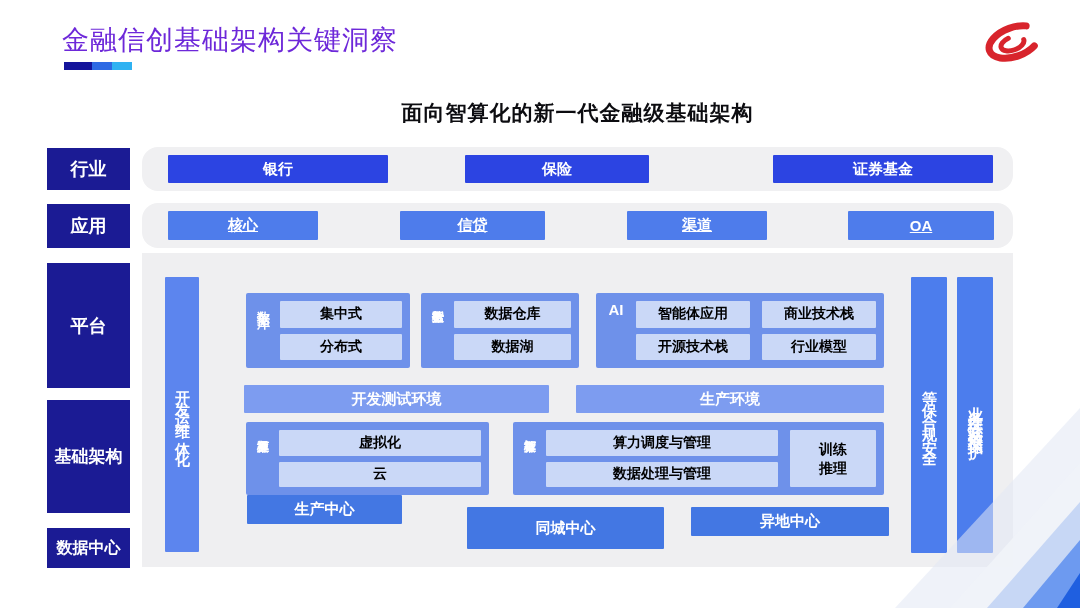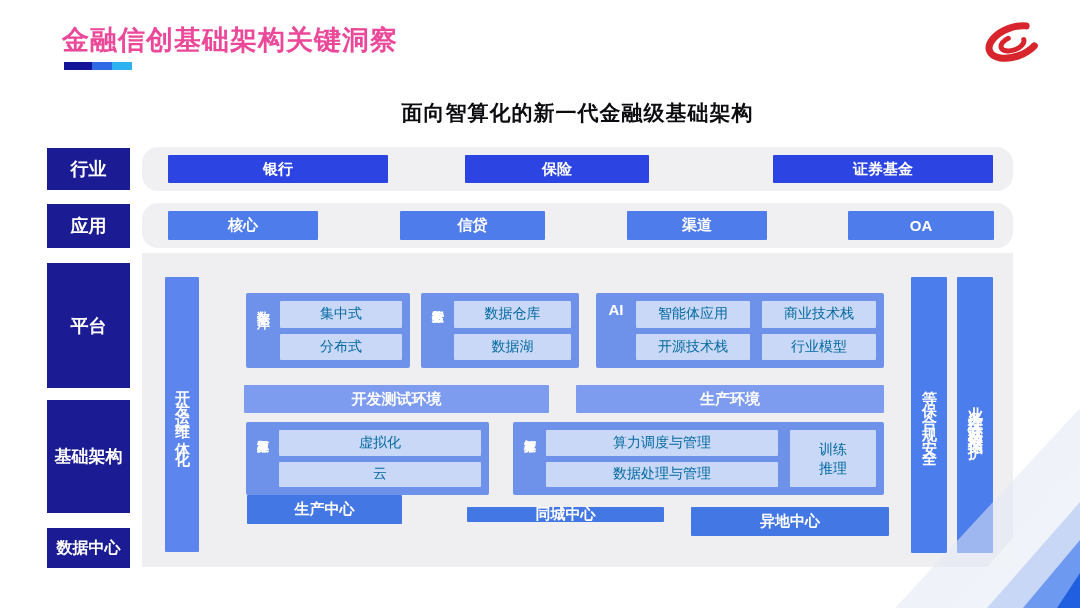--- a/index.html
+++ b/index.html
@@ -1,53 +1,53 @@
 <!DOCTYPE html>
 <html><head>
 <meta charset="utf-8">
 <style>
   * { margin:0; padding:0; box-sizing:border-box; }
   html,body { background:#ffffff; }
   body { font-family:"Liberation Sans","DejaVu Sans",sans-serif; }
   #canvas { position:relative; width:1080px; height:608px; background:#ffffff; overflow:hidden; }
 
   
-  .page-title { position:absolute; left:62px; top:22px; font-size:27px; font-weight:700; color:#ec4899; letter-spacing:1px; }
+  .page-title { position:absolute; left:62px; top:22px; font-size:27px; font-weight:400; color:#6d28d9; letter-spacing:1px; }
   .title-underline { position:absolute; left:64px; top:62px; height:8px; display:flex; }
   .title-underline span { display:block; height:8px; }
   .logo { position:absolute; right:34px; top:16px; display:flex; align-items:center; gap:8px; }
   .logo-text { display:flex; flex-direction:column; line-height:1.05; }
   .logo-brand { font-size:26px; font-weight:800; font-style:italic; color:#d8242c; letter-spacing:1px; }
   .logo-company { font-size:15px; font-weight:700; color:#3b3b40; letter-spacing:3px; }
 
   .subtitle { position:absolute; left:142px; width:871px; top:99px; text-align:center; font-size:21px; font-weight:700; color:#0c0c10; letter-spacing:1px; }
 
   
   .layer-label { position:absolute; left:47px; width:83px; background:#1b1b94; color:#ffffff; display:flex; align-items:center; justify-content:center; font-weight:700; }
 
   
   .gray-row { position:absolute; left:142px; width:871px; background:#f0f0f2;border-radius:16px; }
   .node { position:absolute; display:flex; align-items:center; justify-content:center; color:#ffffff; font-size:15px; font-weight:700; border-radius:1px; }
   .deep-blue { background:#2c44e2; }
-  .mid-blue  { background:#4e7ceb; }
+  .mid-blue  { background:#4e7ceb;text-decoration:underline; }
 
   
   .panel { position:absolute; left:142px; top:253px; width:871px; height:314px; background:#efeff1; z-index:2; }
   .panel > * { position:absolute; }
 
   .vbar { background:#5c85ee; color:#ffffff; display:flex; align-items:center; justify-content:center; border-radius:1px; z-index:3; }
   .vtext { writing-mode:vertical-rl; text-orientation:upright; font-weight:700; }
 
   .section { background:#6e91ea; border-radius:2px; display:flex; align-items:stretch; padding:8px; gap:8px; z-index:3; }
   .section-label { display:flex; align-items:flex-start; justify-content:center; color:#ffffff; }
   .section-label .vtext { font-size:13px; letter-spacing:2px; }
   .section-body { flex:1; display:flex; flex-direction:column; gap:6px; }
   .section-body.grid2 { display:grid; grid-template-columns:1fr 1fr; gap:6px 12px; }
   .section-body.rowlay { flex-direction:row; gap:12px; }
-  .chip { background:#cad8f7; color:#0369a1; display:flex; align-items:center; justify-content:center; font-size:14px; font-weight:400; border-radius:1px; flex:1; }
+  .chip { background:#cad8f7; color:#000000; display:flex; align-items:center; justify-content:center; font-size:14px; font-weight:700; border-radius:1px; flex:1; }
   .chip-col { flex:1; display:flex; flex-direction:column; gap:6px;text-align:center; }
   .side-chip { width:86px; flex:none; display:flex; flex-direction:column; align-items:center; justify-content:center; line-height:1.3; }
 
   .env-bar { background:#7d9cf0; z-index:3; }
   .center-btn { background:#4377e3; z-index:3; }
 
   
   .stripe { position:absolute; inset:0; pointer-events:none; z-index:6; }
   .s1 { background:rgba(226,232,244,0.55); clip-path:polygon(895px 608px,1080px 408px,1080px 608px); }
   .s2 { background:rgba(240,243,249,0.92); clip-path:polygon(950px 608px,1080px 463px,1080px 608px); }
@@ -160,21 +160,21 @@
           <div class="chip">数据处理与管理</div>
         </div>
         <div class="chip side-chip">
           <span>训练</span>
           <span>推理</span>
         </div>
       </div>
     </div>
 
     <div class="node center-btn" style="left:105px;top:242px;width:155px;height:29px">生产中心</div>
-    <div class="node center-btn" style="left:325px;top:254px;width:197px;height:15px">同城中心</div>
+    <div class="node center-btn" style="left:325px;top:254px;width:197px;height:42px">同城中心</div>
     <div class="node center-btn" style="left:549px;top:254px;width:198px;height:29px">异地中心</div>
 
     <div class="vbar" style="left:769px;top:24px;width:36px;height:276px;background:#4c7ded">
       <span class="vtext" style="font-size:15px;letter-spacing:12px">等保合规安全</span>
     </div>
     <div class="vbar" style="left:815px;top:24px;width:36px;height:276px;background:#4c7ded">
       <span class="vtext" style="font-size:15px;letter-spacing:4px">业务连续性及数据保护</span>
     </div>
   </div>
 

